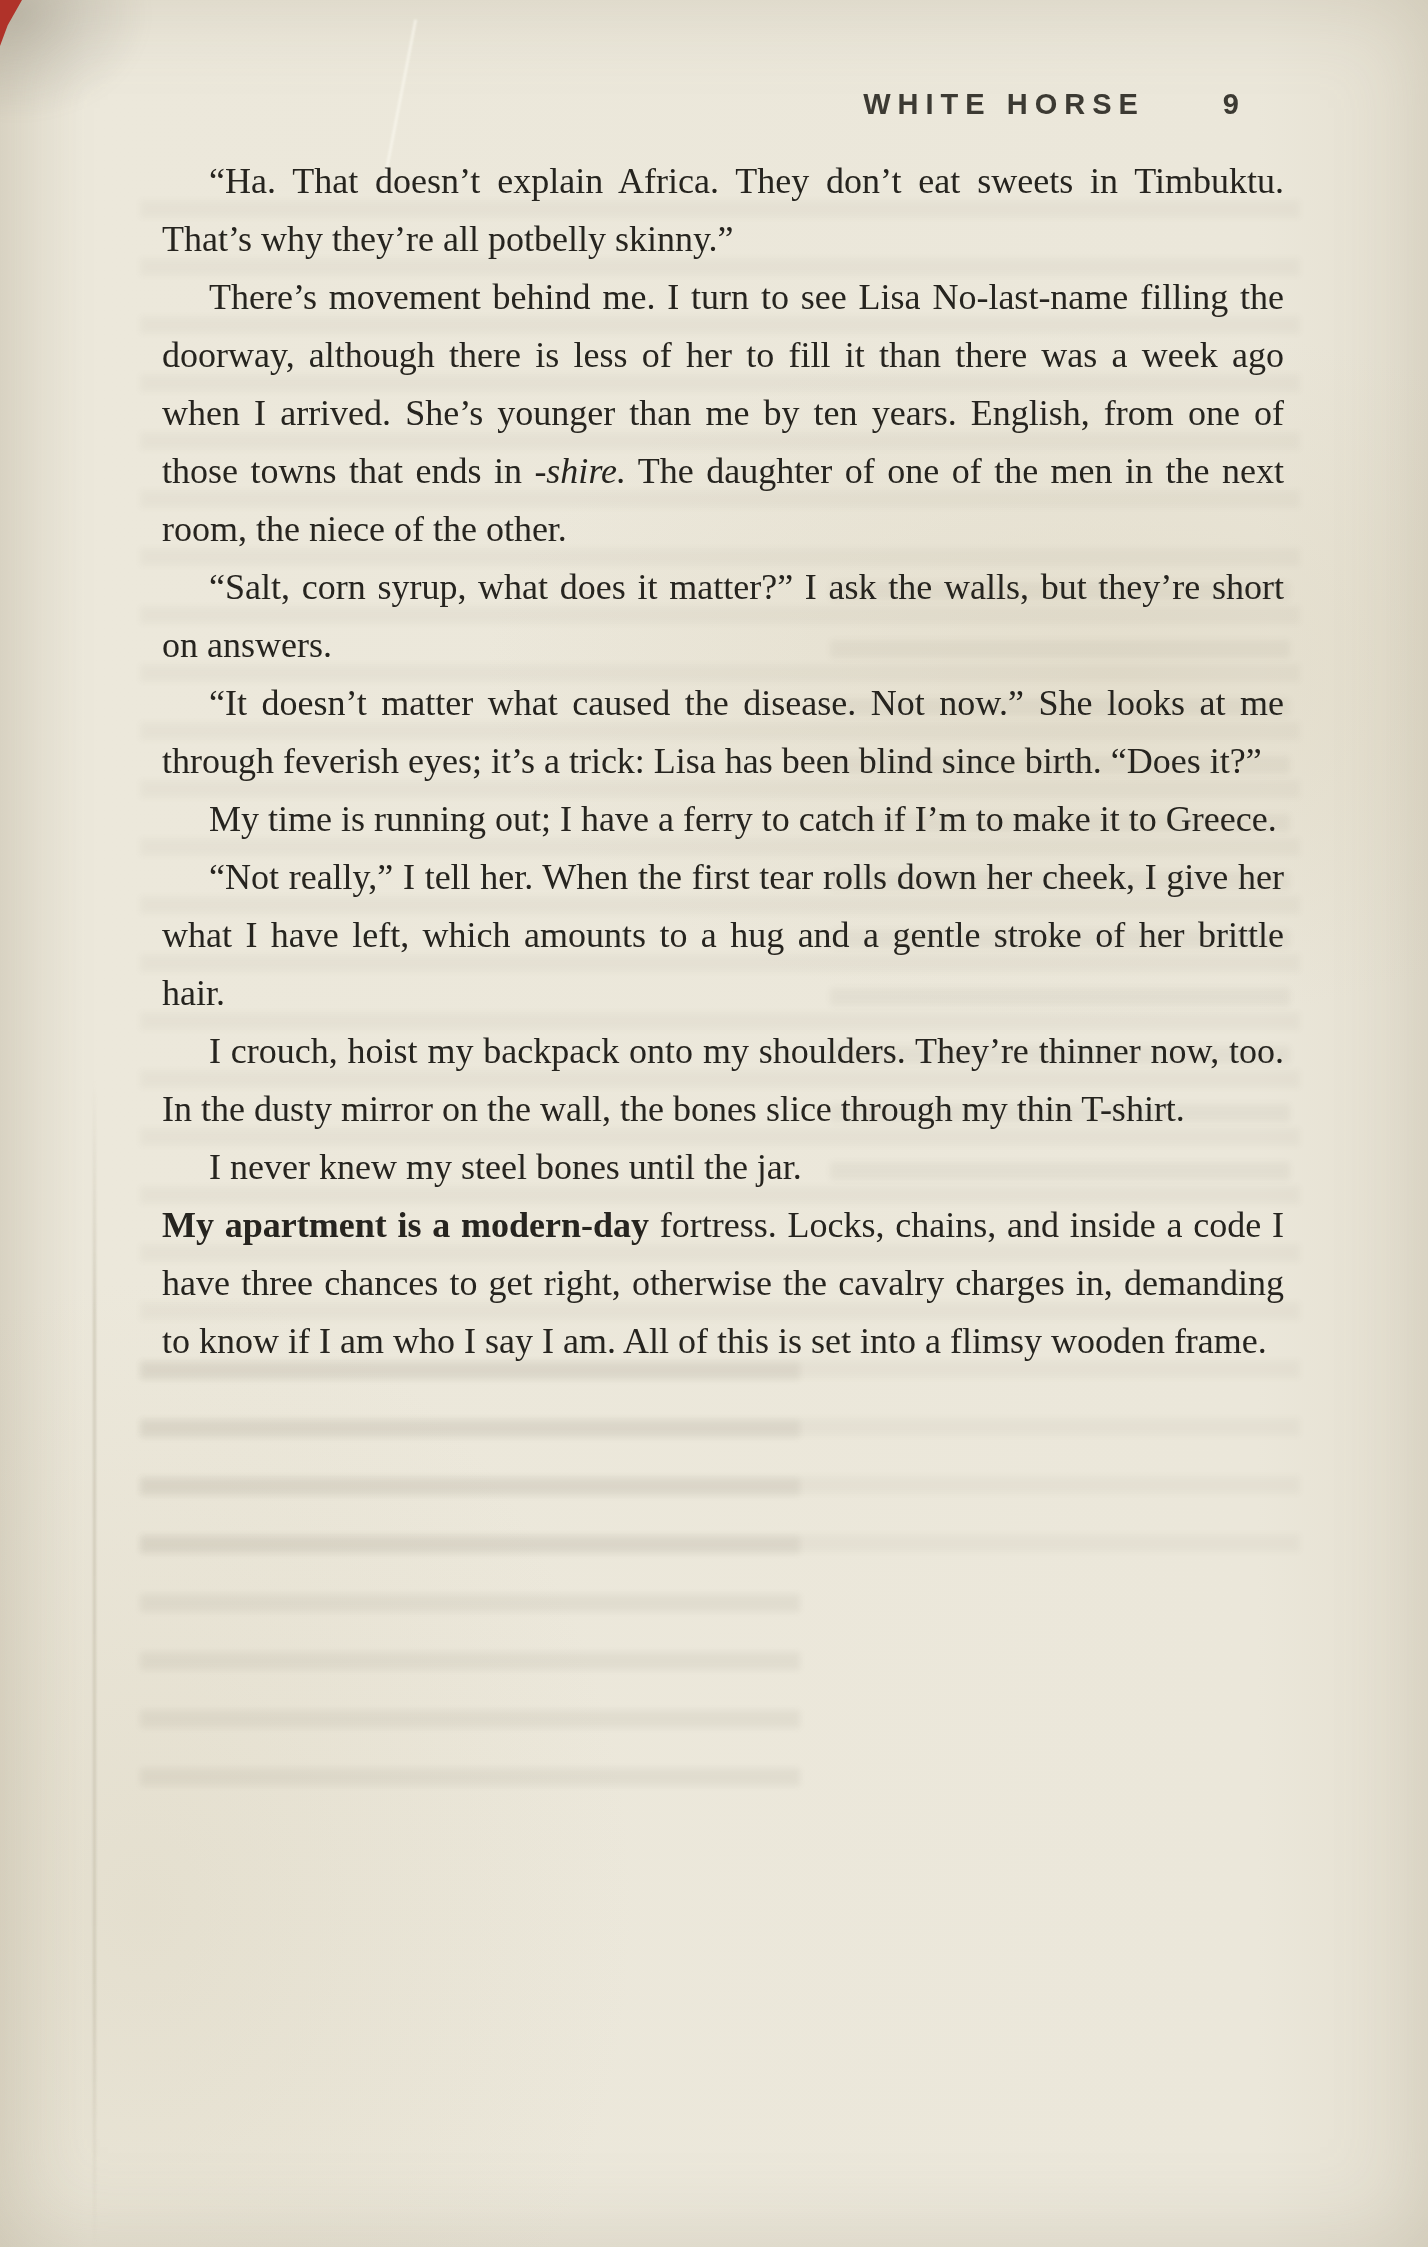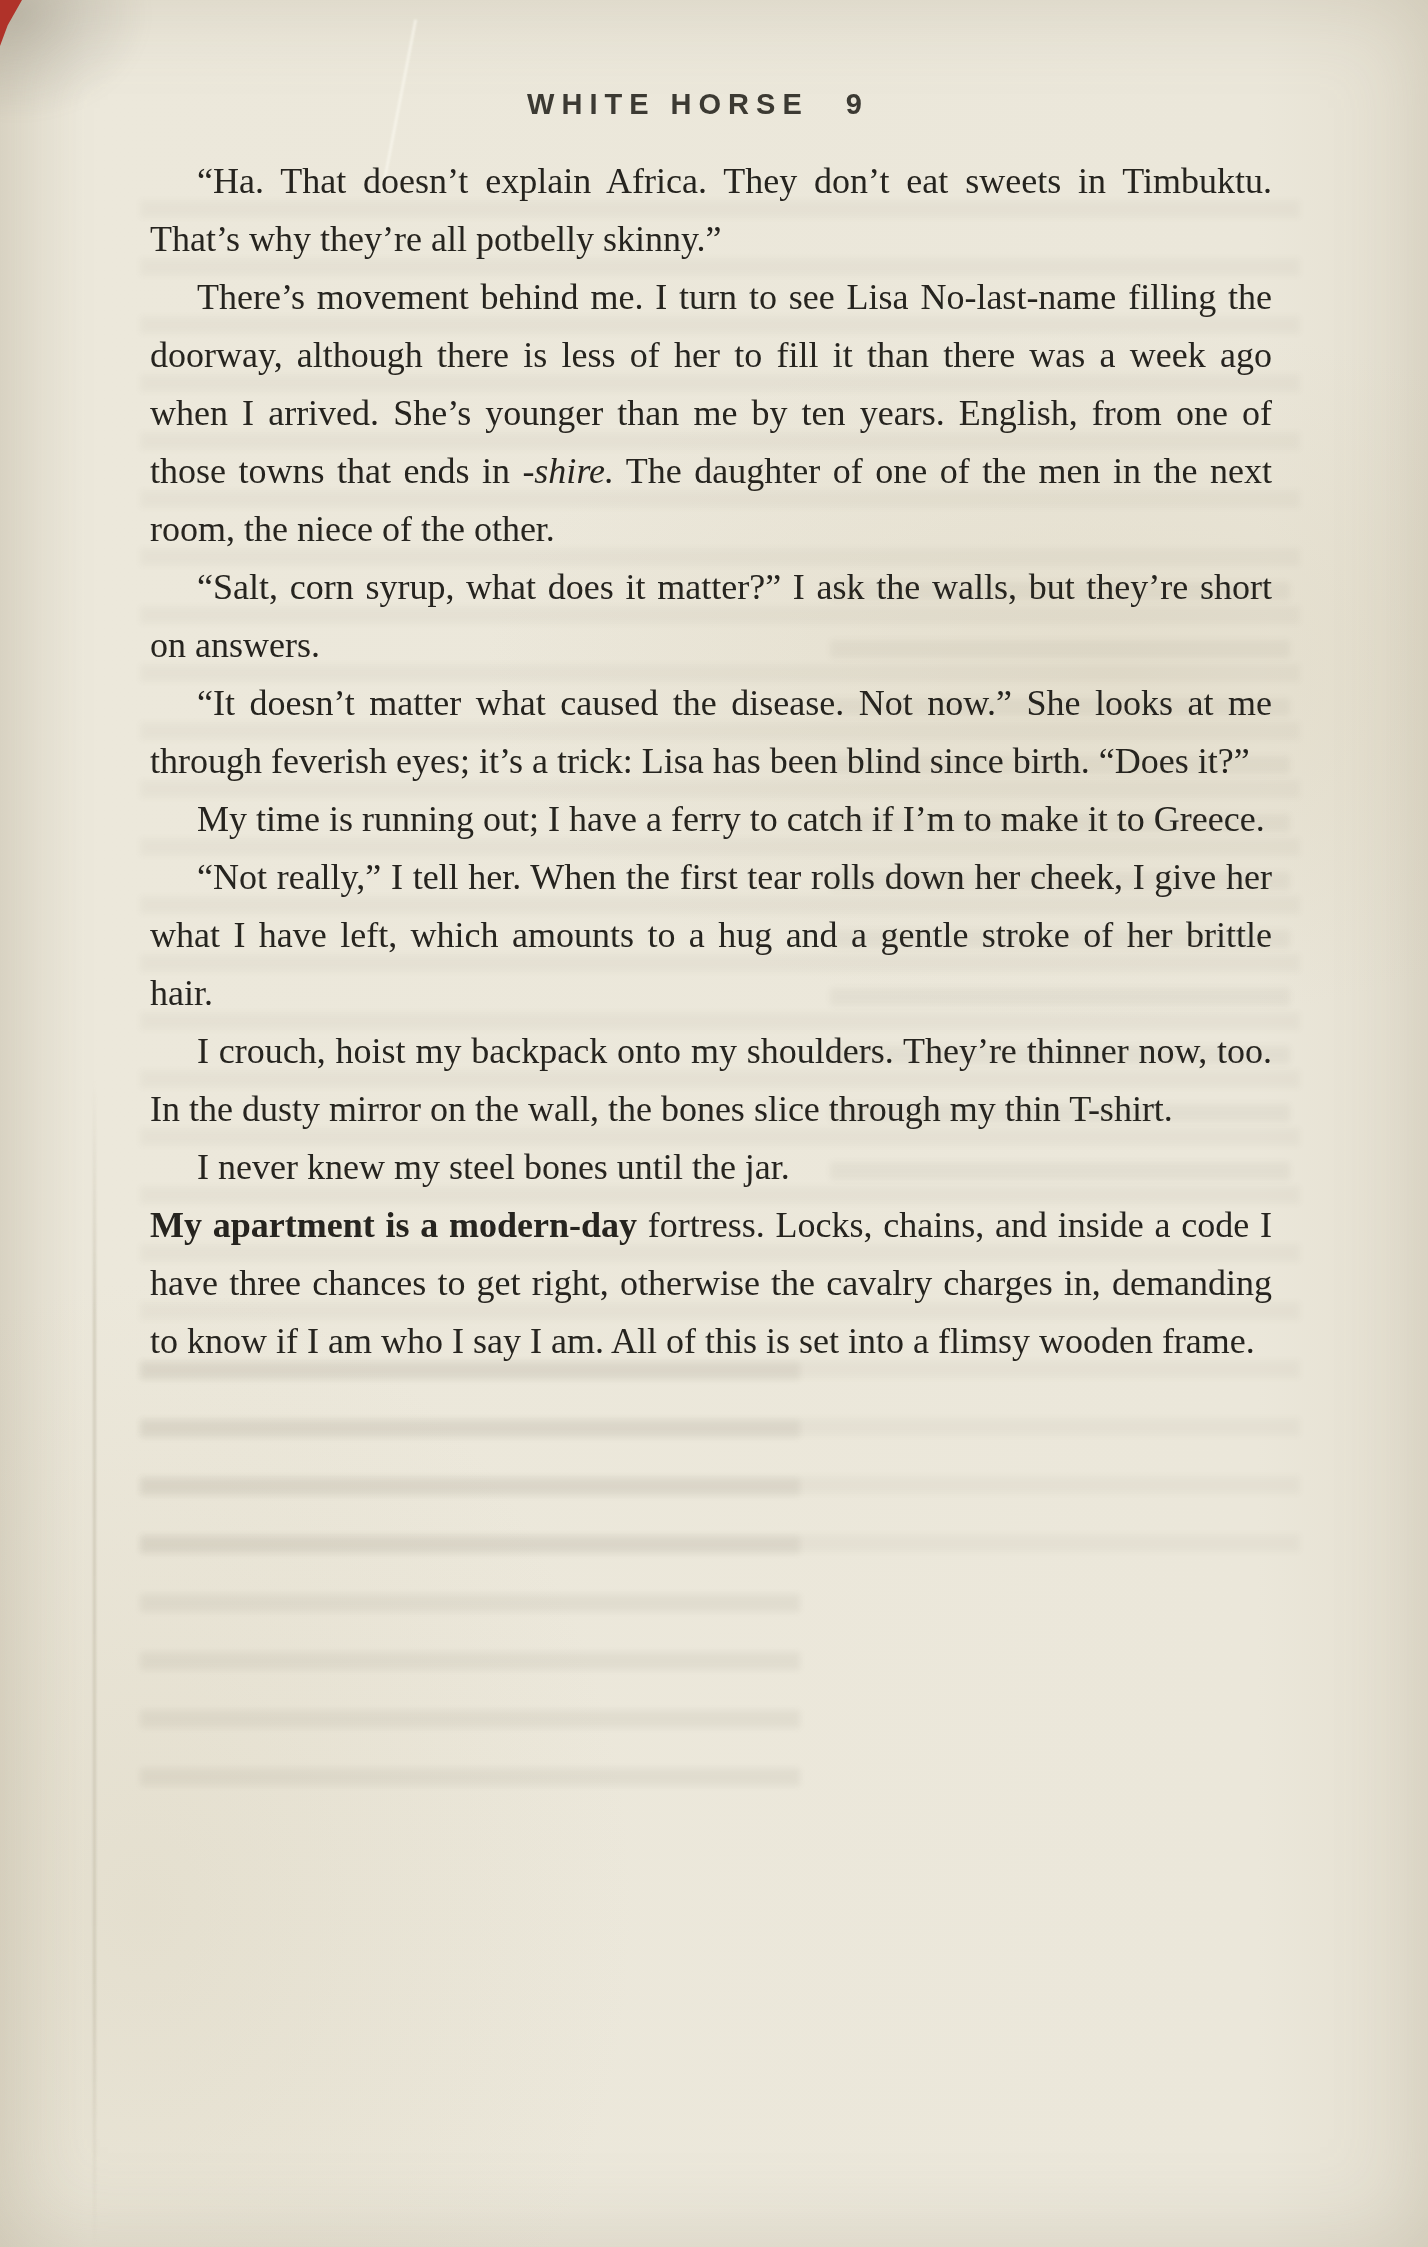--- a/index.html
+++ b/index.html
@@ -68,33 +68,33 @@
     left: 830px; top: 560px; width: 460px; height: 620px;
     opacity: 0.07;
     background: repeating-linear-gradient(180deg,
       transparent 0 22px, rgba(95,88,70,0.8) 22px 40px, transparent 40px 58px);
   }
 
   
   .running-head {
     position: absolute;
     top: 88px; left: 150px; width: 1122px;
-    display: flex; justify-content: center; align-items: baseline;
-    gap: 37px; padding-right: 26px; box-sizing: border-box;
+    display: flex; justify-content: flex-end; align-items: baseline;
+    gap: 78px; padding-right: 26px; box-sizing: border-box;
     font-family: "Liberation Sans", "DejaVu Sans", sans-serif;
     font-weight: bold;
     font-size: 29px;
     letter-spacing: 7px;
     color: #3c3a33;
   }
 
   
   .text-block {
     position: absolute;
-    top: 152px; left: 150px; width: 1122px;
+    top: 152px; left: 162px; width: 1122px;
     font-size: 36px;
     line-height: 58px;
     text-align: justify;
   }
   .text-block p { margin: 0; text-indent: 47px; }
   .text-block p.no-indent { text-indent: 0; }
   .text-block em { font-style: italic; }
   .text-block b { font-weight: bold; }
 
   .section-heading {

